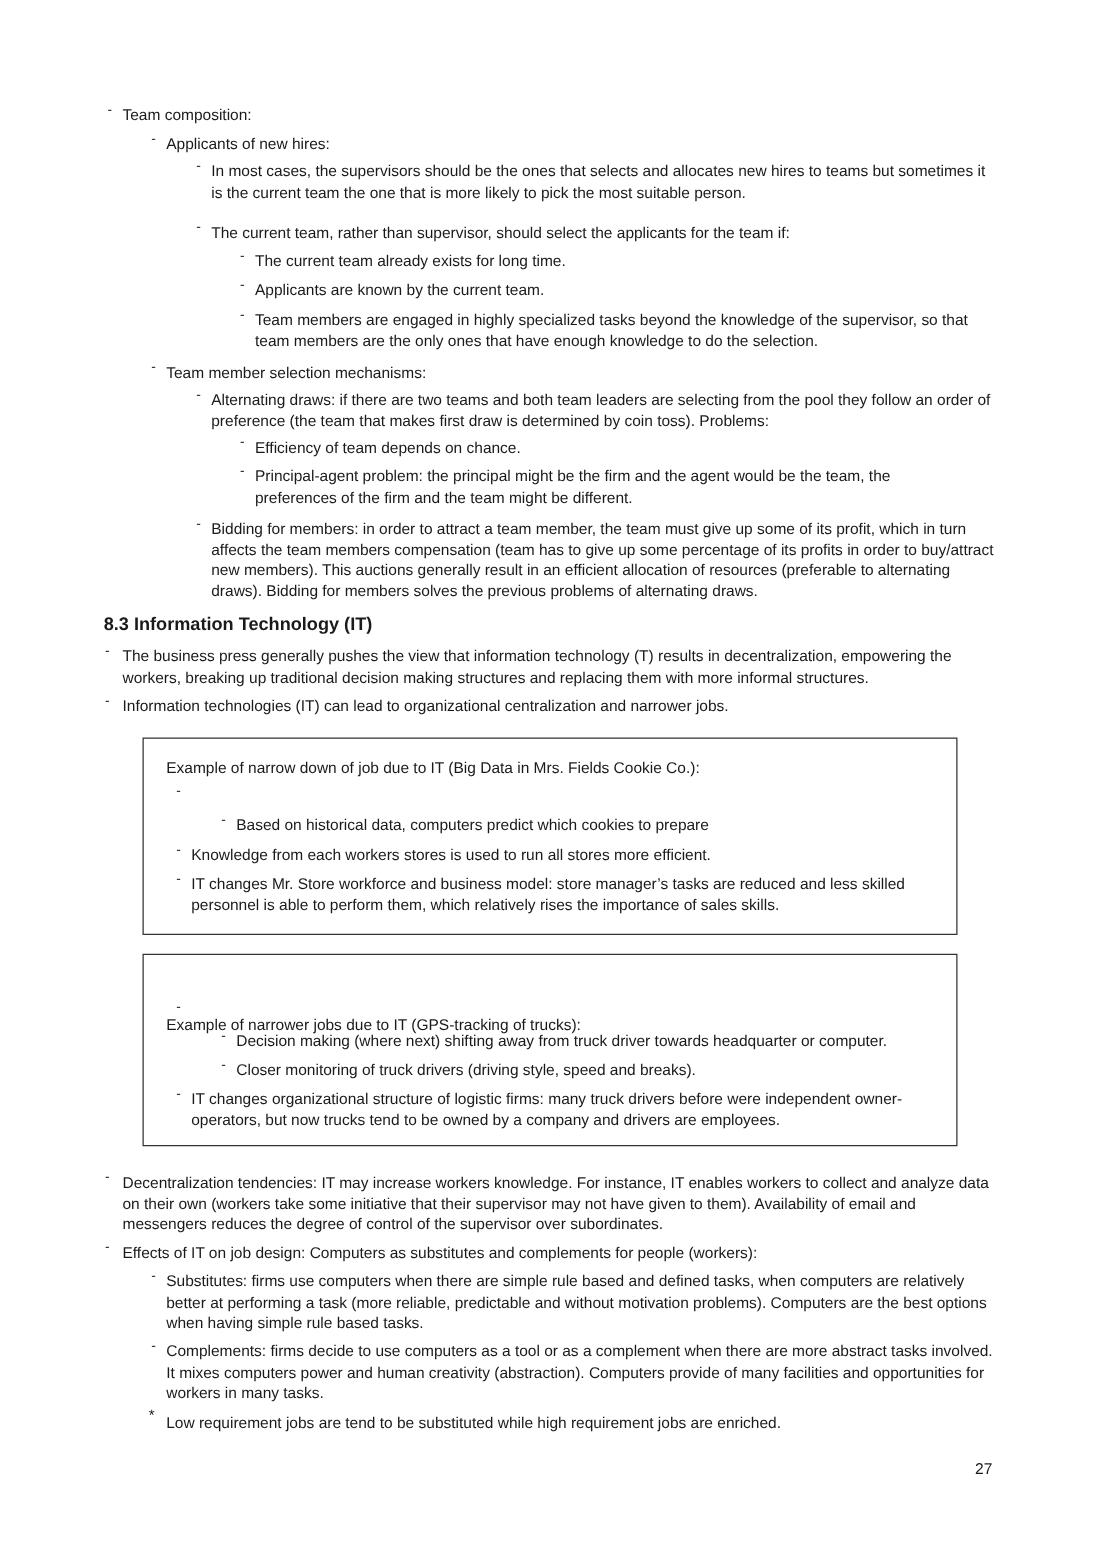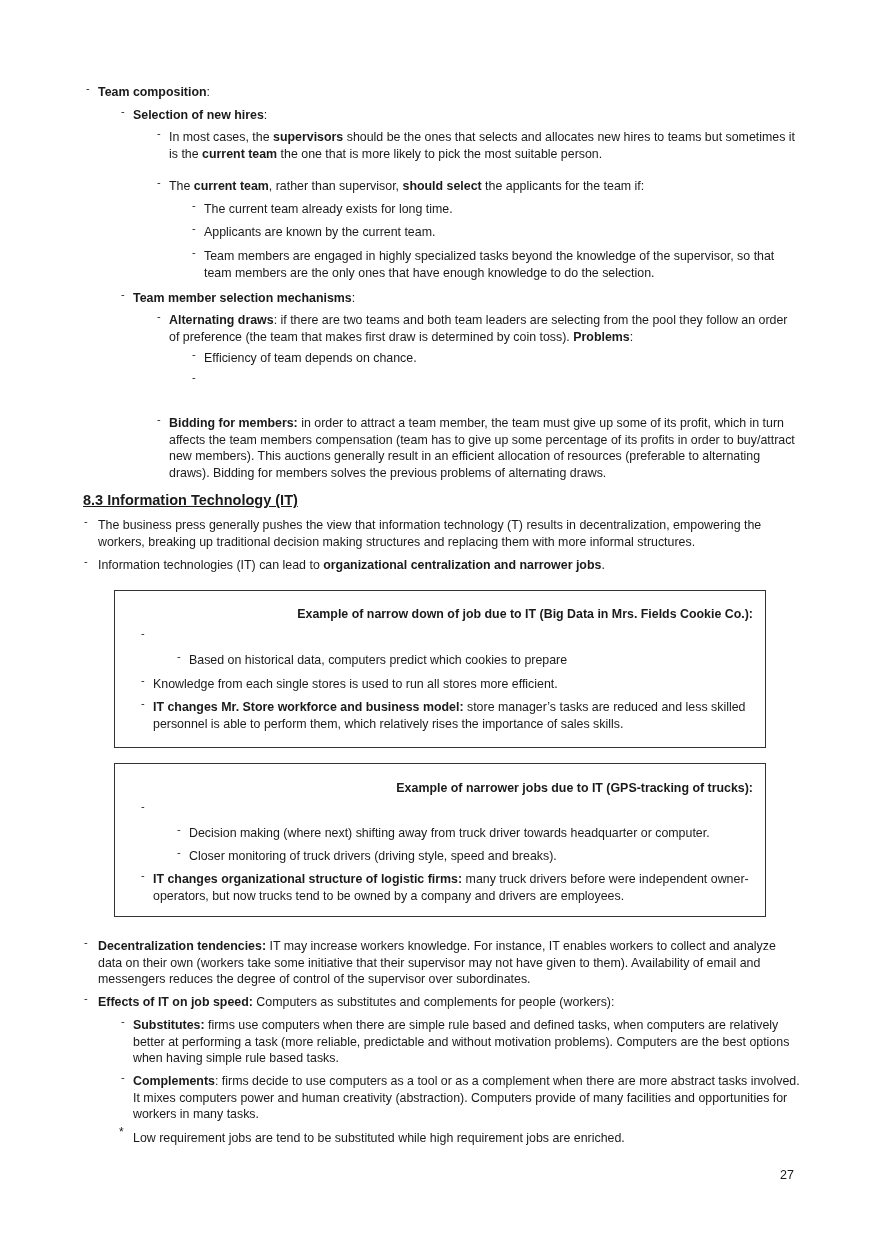--- a/index.html
+++ b/index.html
@@ -1,38 +1,38 @@
 <!DOCTYPE html>
 <html><head>
 <meta charset="utf-8">
 <style>
   html, body { margin: 0; padding: 0; background: #ffffff; }
   body { width: 880px; height: 1245px; position: relative; overflow: hidden;
     font-family: "Liberation Sans", sans-serif; font-size: 12.4px; color: #1a1a1a; line-height: 16.5px; }
   .page { position: absolute; left: 0; top: 0; width: 880px; height: 1245px; }
   .item { position: absolute; }
   .dash { position: absolute; font-size: 11px; top: -4px; }
-  .b { font-weight: bold; text-align: right; }
+  .b { font-weight: normal; }
   .box { position: absolute; border: 1.5px solid #333; background: #fff; }
-  h3 { position: absolute; margin: 0; font-size: 14.5px; font-weight: bold; text-decoration: underline; }
+  h3 { position: absolute; margin: 0; font-size: 14.5px; font-weight: bold; }
   .pagenum { position: absolute; right: 86px; top: 1167px; font-size: 12.5px; }
 </style>
 </head>
 <body>
 
 <div class="page">
 
   <div class="item" style="left:98px;top:84px;width:700px;">
     <span class="dash" style="left:-12px;">-</span>
     <span class="b">Team composition</span><span>:</span>
   </div>
 
   <div class="item" style="left:133px;top:107px;width:660px;">
     <span class="dash" style="left:-12px;">-</span>
-    <span class="b">Selection of new hires</span><span>:</span>
+    <span class="b">Applicants of new hires</span><span>:</span>
   </div>
 
   <div class="item" style="left:169px;top:129px;width:630px;">
     <span class="dash" style="left:-12px;">-</span>
     <span>In most cases, the </span><span class="b">supervisors</span><span> should be the ones that selects and allocates new hires to teams but sometimes it is the </span><span class="b">current team</span><span> the one that is more likely to pick the most suitable person.</span>
   </div>
 
   <div class="item" style="left:169px;top:178px;width:630px;">
     <span class="dash" style="left:-12px;">-</span>
     <span>The </span><span class="b">current team</span><span>, rather than supervisor, </span><span class="b">should select</span><span> the applicants for the team if:</span>
@@ -60,20 +60,21 @@
     <span class="dash" style="left:-12px;">-</span>
     <span class="b">Alternating draws</span><span>: if there are two teams and both team leaders are selecting from the pool they follow an order of preference (the team that makes first draw is determined by coin toss). </span><span class="b">Problems</span><span>:</span>
   </div>
 
   <div class="item" style="left:204px;top:350px;width:595px;">
     <span class="dash" style="left:-12px;">-</span>
     <span>Efficiency of team depends on chance.</span>
   </div>
   <div class="item" style="left:204px;top:373px;width:570px;">
     <span class="dash" style="left:-12px;">-</span>
+    <span>Principal-agent problem: the principal might be the firm and the agent would be the team, the preferences of the firm and the team might be different.</span>
   </div>
 
   <div class="item" style="left:169px;top:415px;width:632px;">
     <span class="dash" style="left:-12px;">-</span>
     <span class="b">Bidding for members:</span><span> in order to attract a team member, the team must give up some of its profit, which in turn affects the team members compensation (team has to give up some percentage of its profits in order to buy/attract new members). This auctions generally result in an efficient allocation of resources (preferable to alternating draws). Bidding for members solves the previous problems of alternating draws.</span>
   </div>
 
   <h3 style="left:83px;top:492px;">8.3 Information Technology (IT)</h3>
 
   <div class="item" style="left:98px;top:517px;width:705px;">
@@ -90,29 +91,29 @@
   <div class="item b" style="left:133px;top:606px;width:620px;">Example of narrow down of job due to IT (Big Data in Mrs. Fields Cookie Co.):</div>
   <div class="item" style="left:153px;top:629px;width:610px;">
     <span class="dash" style="left:-12px;">-</span>
   </div>
   <div class="item" style="left:189px;top:652px;width:570px;">
     <span class="dash" style="left:-12px;">-</span>
     <span>Based on historical data, computers predict which cookies to prepare</span>
   </div>
   <div class="item" style="left:153px;top:676px;width:610px;">
     <span class="dash" style="left:-12px;">-</span>
-    <span>Knowledge from each single stores is used to run all stores more efficient.</span>
+    <span>Knowledge from each workers stores is used to run all stores more efficient.</span>
   </div>
   <div class="item" style="left:153px;top:699px;width:605px;">
     <span class="dash" style="left:-12px;">-</span>
     <span class="b">IT changes Mr. Store workforce and business model:</span><span> store manager’s tasks are reduced and less skilled personnel is able to perform them, which relatively rises the importance of sales skills.</span>
   </div>
 
   <div class="box" style="left:114px;top:763px;width:650px;height:152px;"></div>
-  <div class="item b" style="left:133px;top:780px;width:620px;">Example of narrower jobs due to IT (GPS-tracking of trucks):</div>
+  <div class="item b" style="left:133px;top:812px;width:620px;">Example of narrower jobs due to IT (GPS-tracking of trucks):</div>
   <div class="item" style="left:153px;top:802px;width:610px;">
     <span class="dash" style="left:-12px;">-</span>
   </div>
   <div class="item" style="left:189px;top:825px;width:575px;">
     <span class="dash" style="left:-12px;">-</span>
     <span>Decision making (where next) shifting away from truck driver towards headquarter or computer.</span>
   </div>
   <div class="item" style="left:189px;top:848px;width:570px;">
     <span class="dash" style="left:-12px;">-</span>
     <span>Closer monitoring of truck drivers (driving style, speed and breaks).</span>
@@ -122,21 +123,21 @@
     <span class="b">IT changes organizational structure of logistic firms:</span><span> many truck drivers before were independent owner-operators, but now trucks tend to be owned by a company and drivers are employees.</span>
   </div>
 
   <div class="item" style="left:98px;top:938px;width:705px;">
     <span class="dash" style="left:-14px;">-</span>
     <span class="b">Decentralization tendencies:</span><span> IT may increase workers knowledge. For instance, IT enables workers to collect and analyze data on their own (workers take some initiative that their supervisor may not have given to them). Availability of email and messengers reduces the degree of control of the supervisor over subordinates.</span>
   </div>
 
   <div class="item" style="left:98px;top:994px;width:700px;">
     <span class="dash" style="left:-14px;">-</span>
-    <span class="b">Effects of IT on job speed:</span><span> Computers as substitutes and complements for people (workers):</span>
+    <span class="b">Effects of IT on job design:</span><span> Computers as substitutes and complements for people (workers):</span>
   </div>
 
   <div class="item" style="left:133px;top:1017px;width:668px;">
     <span class="dash" style="left:-12px;">-</span>
     <span class="b">Substitutes:</span><span> firms use computers when there are simple rule based and defined tasks, when computers are relatively better at performing a task (more reliable, predictable and without motivation problems). Computers are the best options when having simple rule based tasks.</span>
   </div>
 
   <div class="item" style="left:133px;top:1073px;width:668px;">
     <span class="dash" style="left:-12px;">-</span>
     <span class="b">Complements</span><span>: firms decide to use computers as a tool or as a complement when there are more abstract tasks involved. It mixes computers power and human creativity (abstraction). Computers provide of many facilities and opportunities for workers in many tasks.</span>

